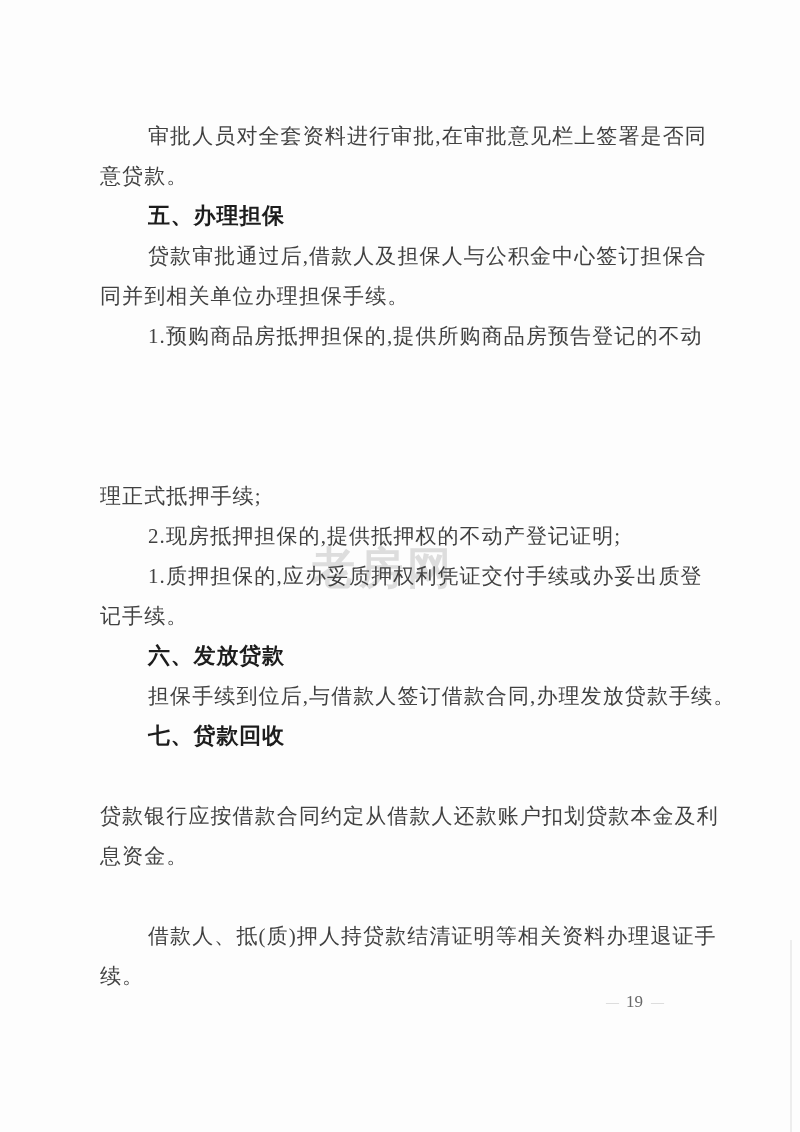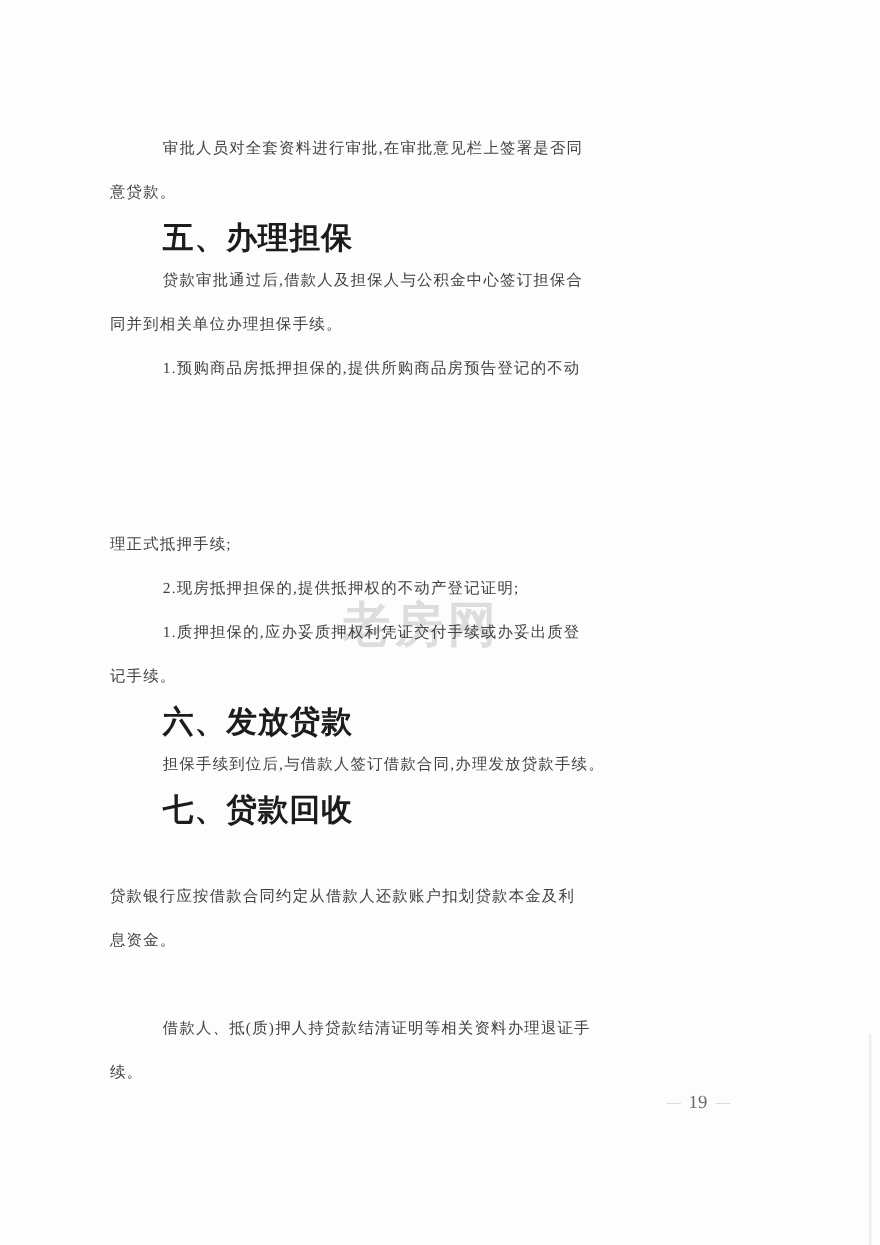--- a/index.html
+++ b/index.html
@@ -9,32 +9,32 @@
     margin:0 auto;
     background:#fdfdfd;
     overflow:hidden;
     font-family:"Liberation Serif","DejaVu Serif",serif;
   }
   .line{
     position:absolute;
     left:100px;
     height:40px;
     line-height:40px;
-    font-size:14px;
+    font-size:21px;
     letter-spacing:1.1px;
     color:#414141;
     white-space:nowrap;
     z-index:2;
   }
   .indent{left:148px;}
   .heading{
     left:148px;
     font-family:"Liberation Sans","DejaVu Sans",sans-serif;
     font-weight:700;
-    font-size:28px;
+    font-size:22px;
     letter-spacing:0.8px;
     color:#1c1c1c;
   }
   .watermark{
     position:absolute;
     left:311px;top:539px;
     z-index:1;
     font-family:Liberation Sans, sans-serif;
     font-weight:700;
     font-size:44px;

